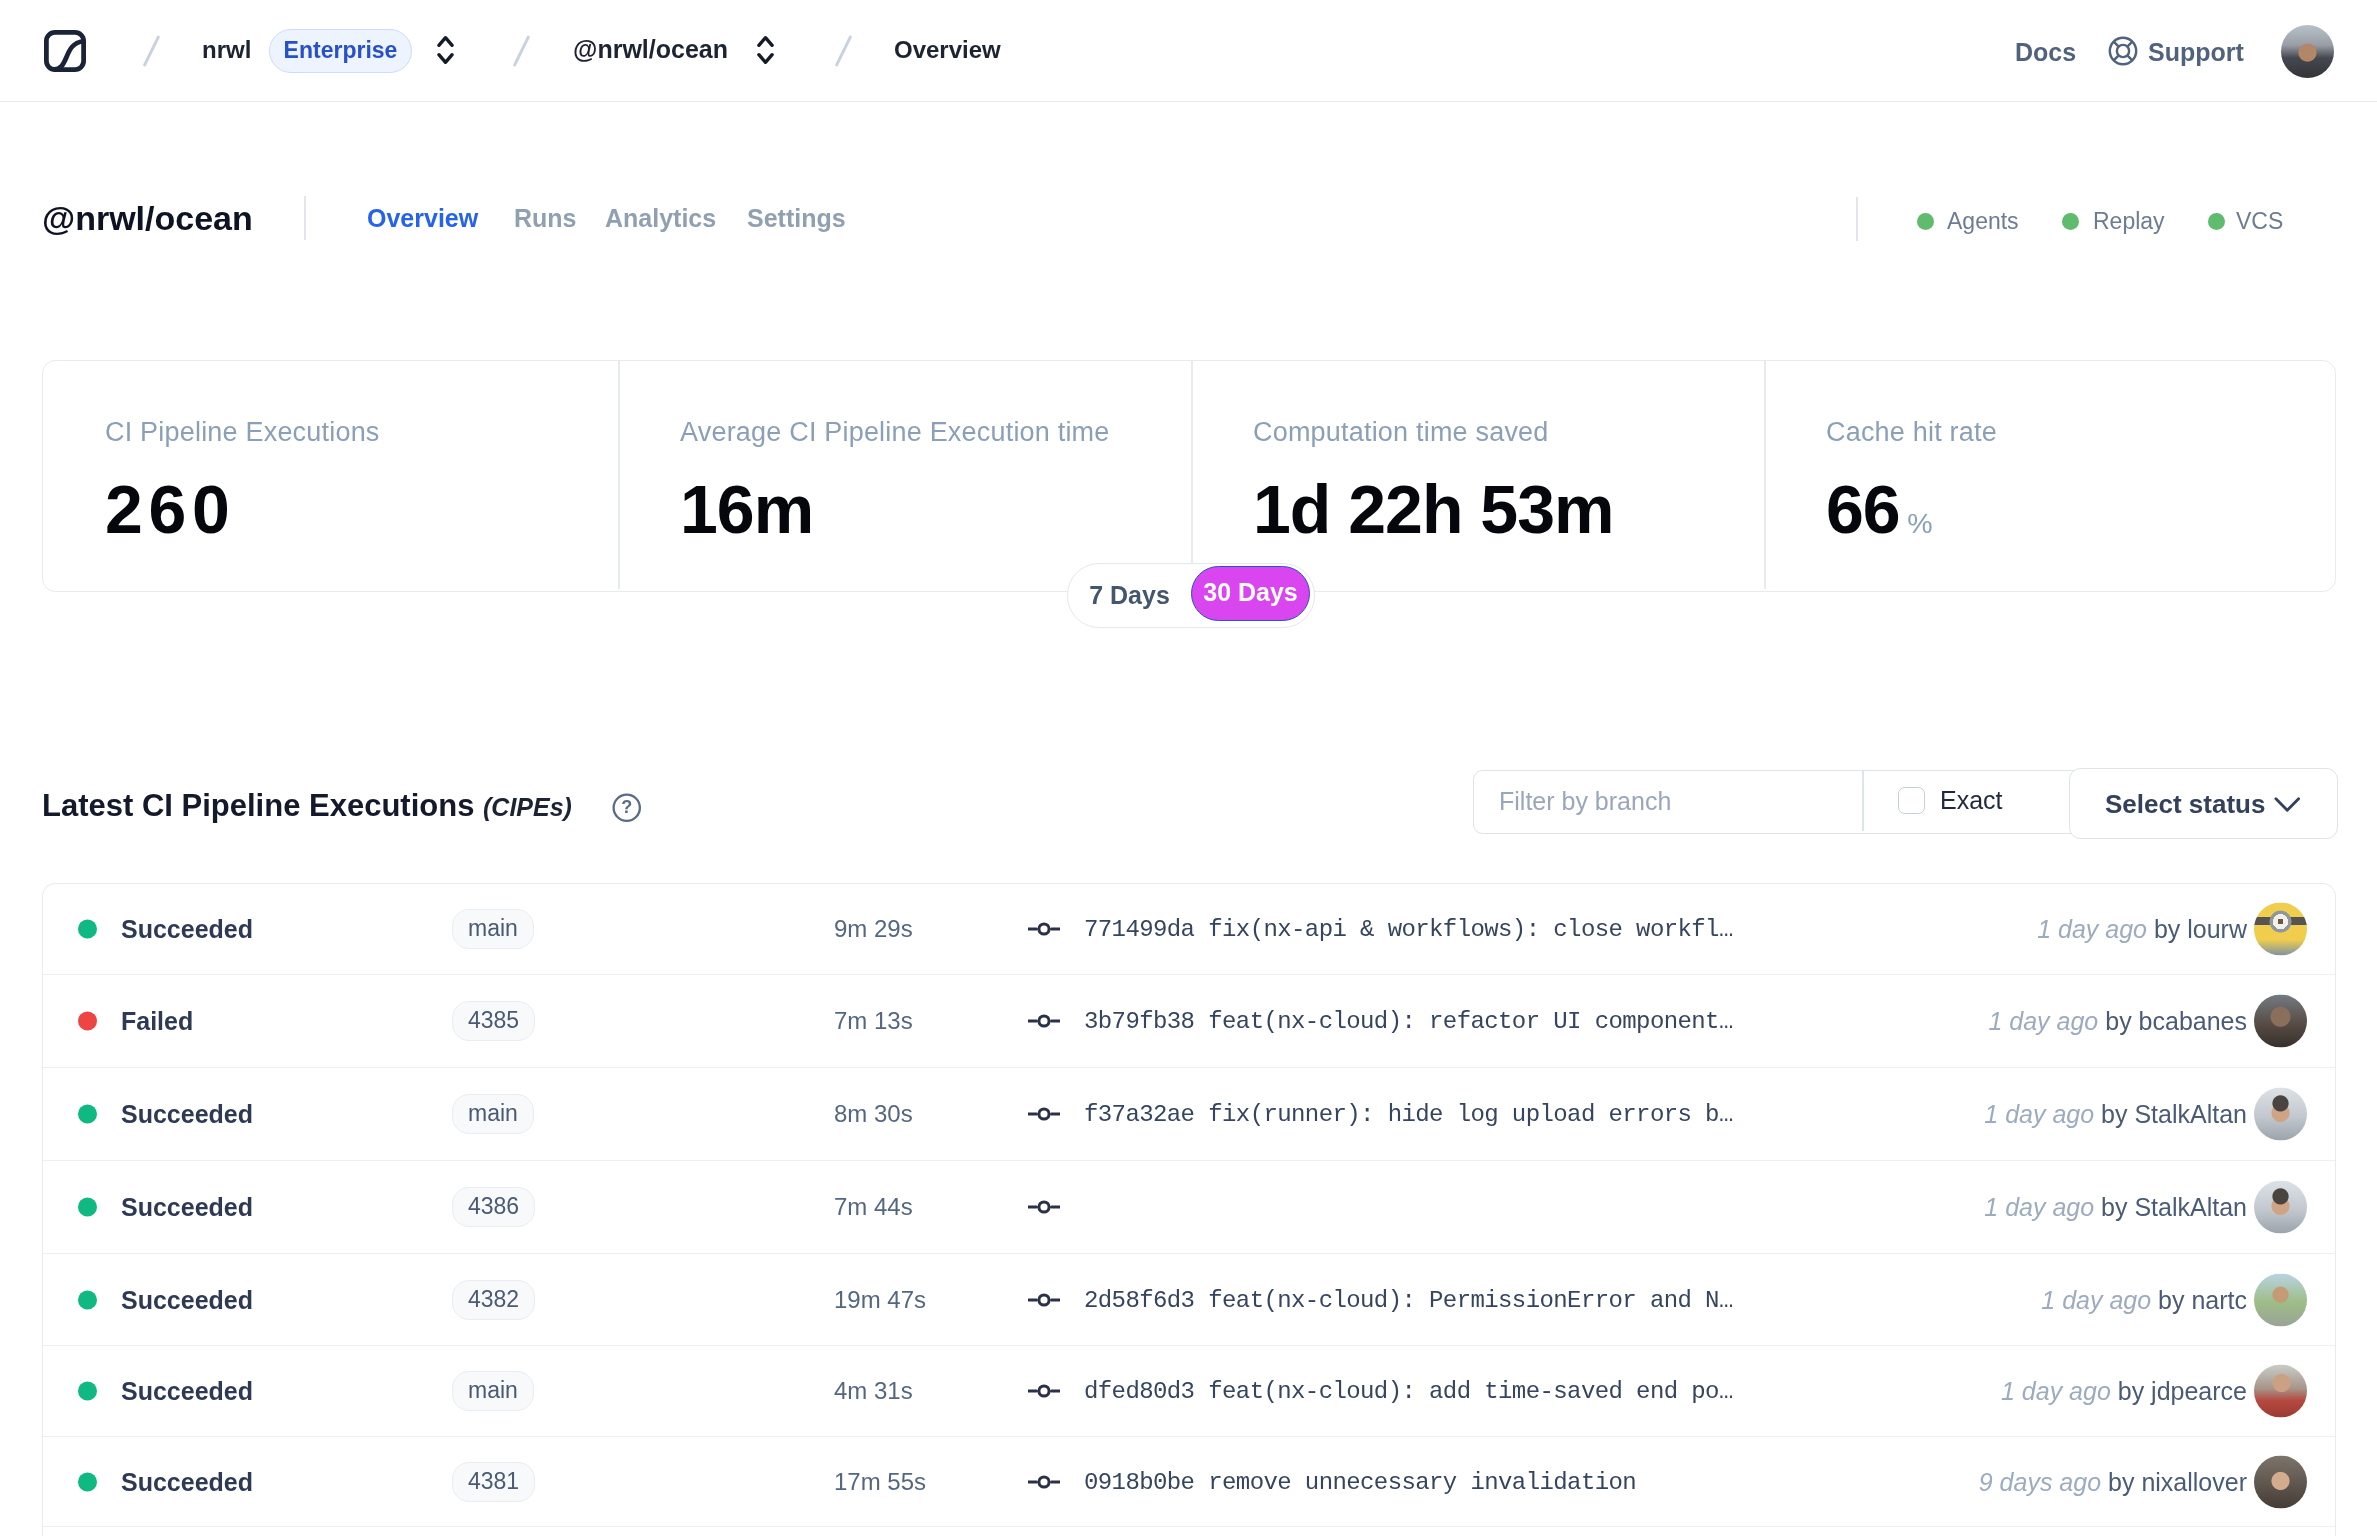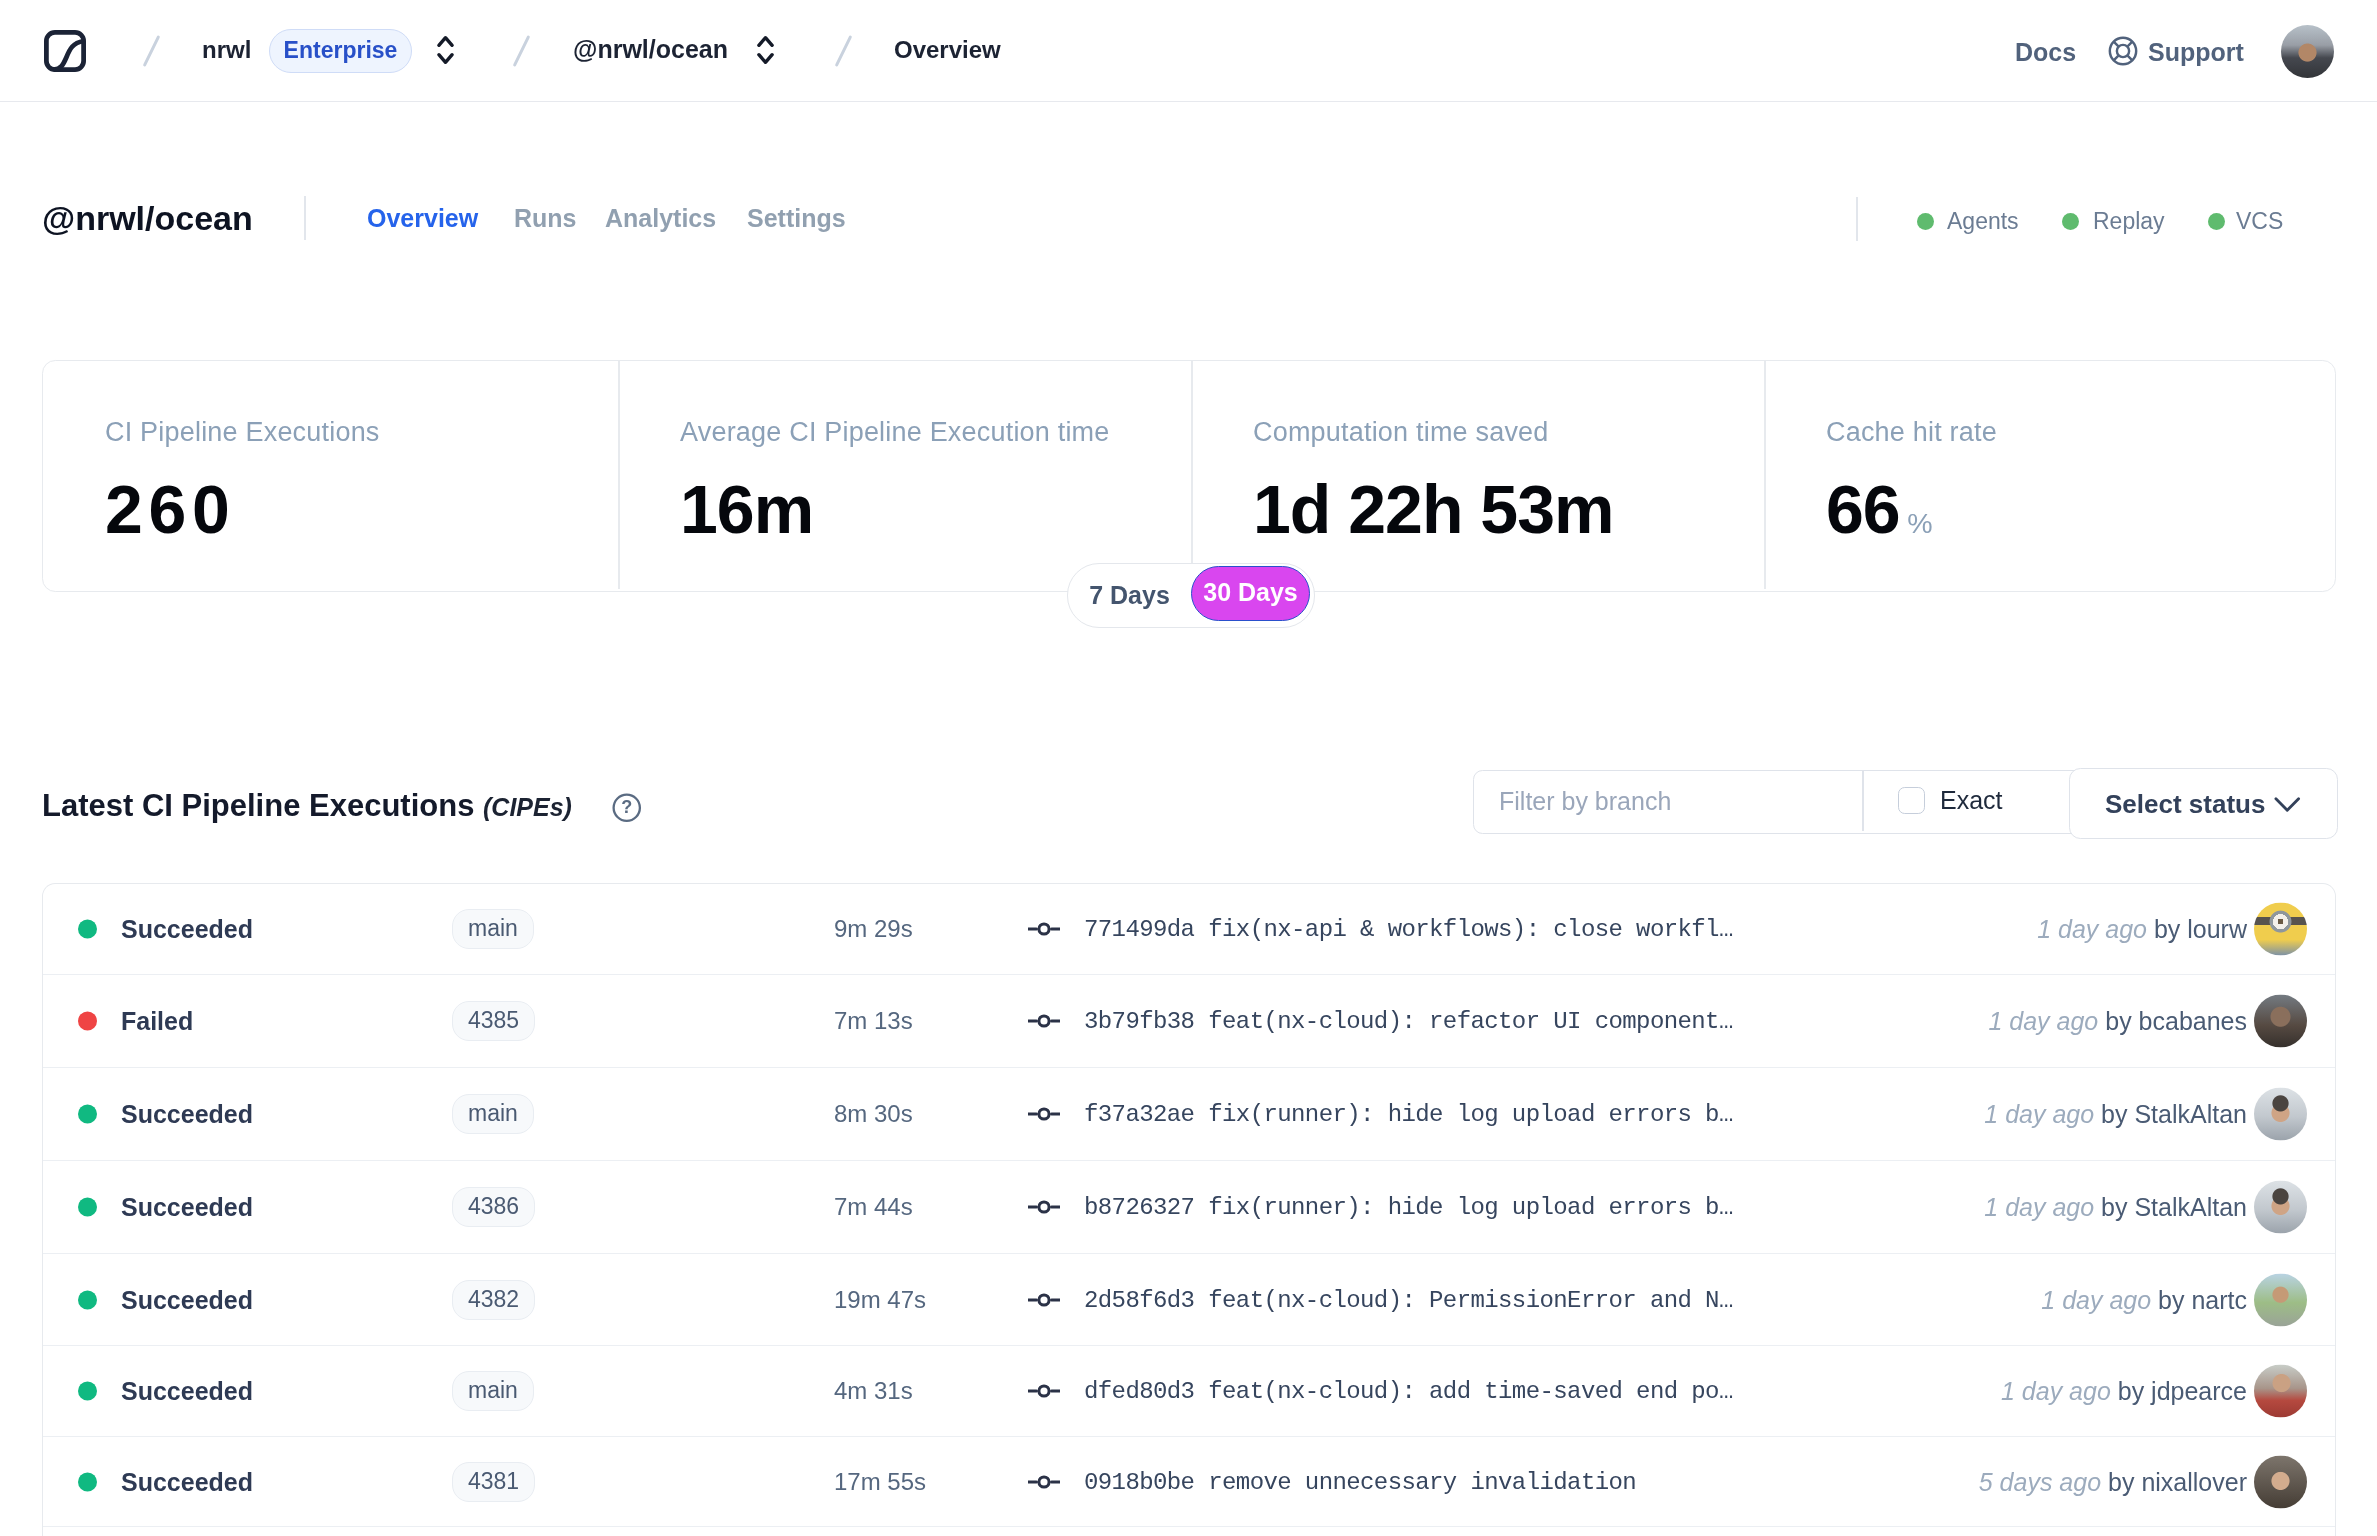--- a/index.html
+++ b/index.html
@@ -208,21 +208,20 @@
     <div class="row" style="height:93px">
       <span class="sdot g vc"></span>
         <span class="stxt vc">Succeeded</span>
       <span class="bchip vc">4386</span>
         <span class="dur vc">7m 44s</span>
       <svg class="cicon vc" width="32" height="21" viewBox="0 0 34 22" fill="none" stroke="#2b3247" stroke-width="3.2" stroke-linecap="round">
           <path d="M0.5 11 H9"></path>
           <circle cx="17" cy="11" r="5.4"></circle>
           <path d="M25 11 H33.5"></path>
         </svg>
-      <span class="cmsg vc">b8726327 fix(runner): hide log upload errors b…</span>
       <span class="meta vc"><i>1 day ago</i> by StalkAltan</span>
       <span class="rav av3 vc"></span>
     </div>
     <div class="row" style="height:92px">
       <span class="sdot g vc"></span>
         <span class="stxt vc">Succeeded</span>
       <span class="bchip vc">4382</span>
         <span class="dur vc">19m 47s</span>
       <svg class="cicon vc" width="32" height="21" viewBox="0 0 34 22" fill="none" stroke="#2b3247" stroke-width="3.2" stroke-linecap="round">
           <path d="M0.5 11 H9"></path>
@@ -251,20 +250,20 @@
       <span class="sdot g vc"></span>
         <span class="stxt vc">Succeeded</span>
       <span class="bchip vc">4381</span>
         <span class="dur vc">17m 55s</span>
       <svg class="cicon vc" width="32" height="21" viewBox="0 0 34 22" fill="none" stroke="#2b3247" stroke-width="3.2" stroke-linecap="round">
           <path d="M0.5 11 H9"></path>
           <circle cx="17" cy="11" r="5.4"></circle>
           <path d="M25 11 H33.5"></path>
         </svg>
       <span class="cmsg vc">0918b0be remove unnecessary invalidation</span>
-      <span class="meta vc"><i>5 days ago</i> by nixallover</span>
+      <span class="meta vc"><i>9 days ago</i> by nixallover</span>
       <span class="rav av7 vc"></span>
     </div>
     <div class="row" style="height:90px"></div>
   </div>
 
 </div>
 
 
 </body></html>

